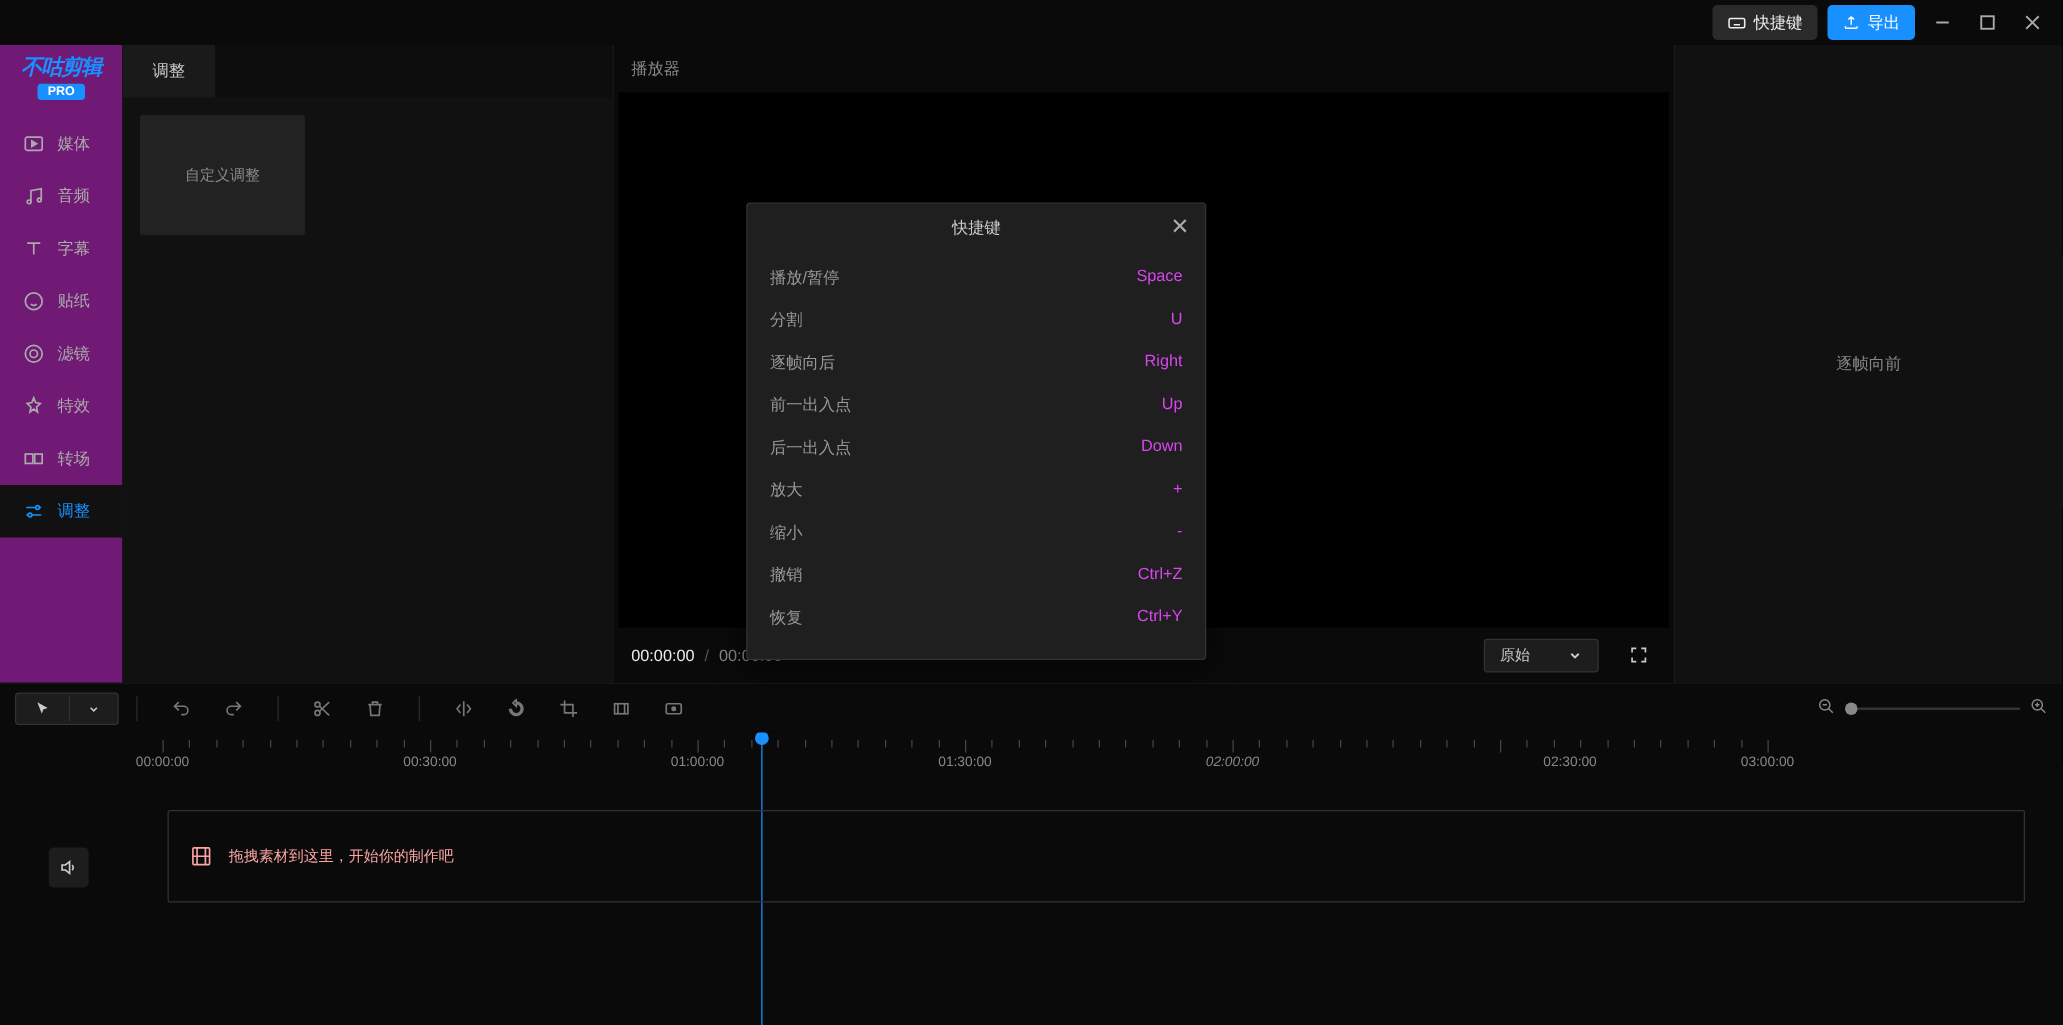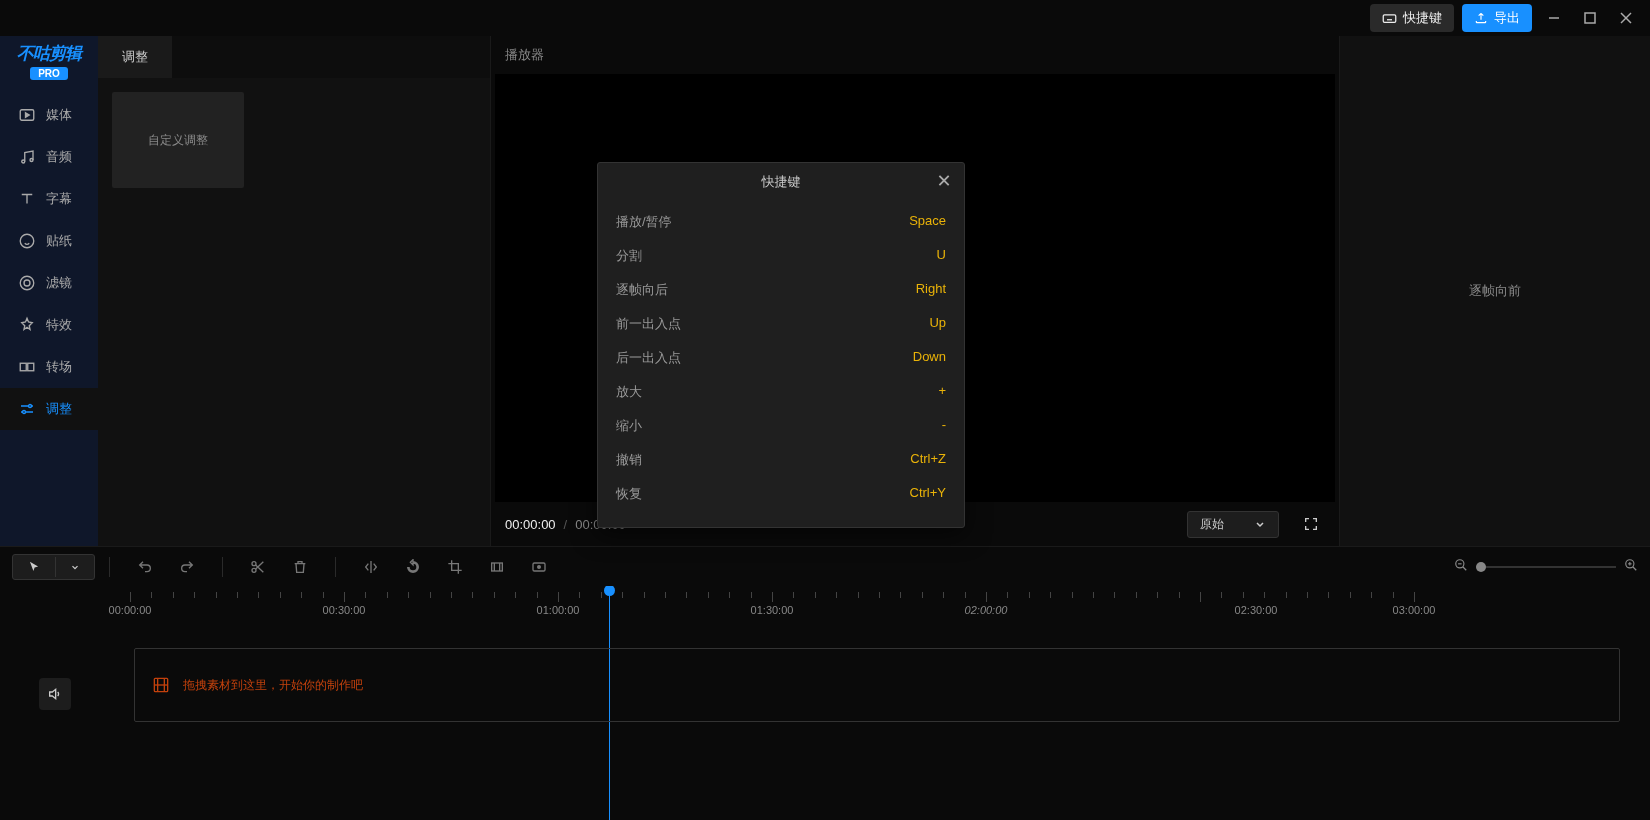--- a/index.html
+++ b/index.html
@@ -8,21 +8,21 @@
 
 .titlebar { height:36px; display:flex; justify-content:flex-end; align-items:center; gap:8px; padding:0 10px; background:#0a0a0a; }
 .tbtn { display:flex; align-items:center; gap:6px; padding:5px 12px; border-radius:4px; font-size:13px; cursor:pointer; }
 .tbtn.dark { background:#2a2a2a; color:#eee; }
 .tbtn.blue { background:#1890ff; color:#fff; }
 .winctl { width:28px; height:28px; display:flex; align-items:center; justify-content:center; color:#aaa; cursor:pointer; }
 .winctl svg { width:14px; height:14px; }
 
 
 .main { display:flex; height:510px; }
-.sidebar { width:98px; background:#0f172a; display:flex; flex-direction:column; align-items:center; padding-top:6px; }
+.sidebar { width:98px; background:#701a75; display:flex; flex-direction:column; align-items:center; padding-top:6px; }
 .logo { font-size:17px; font-weight:bold; color:#1890ff; font-style:italic; letter-spacing:-1px; margin-bottom:2px; }
 .pro { background:#1890ff; color:#fff; font-size:10px; padding:1px 8px; border-radius:3px; margin-bottom:14px; font-weight:bold; }
 .nav { width:100%; }
 .nav-item { display:flex; align-items:center; gap:10px; padding:12px 18px; color:#aaa; cursor:pointer; font-size:13px; }
 .nav-item.active { color:#1890ff; background:#111; }
 .nav-item svg { width:18px; height:18px; flex:none; }
 
 .panel { width:392px; background:#111; }
 .panel-tabs { display:flex; background:#0d0d0d; }
 .panel-tab { padding:12px 24px; background:#1a1a1a; color:#ccc; font-size:13px; cursor:pointer; }
@@ -59,29 +59,29 @@
 .ruler { position:relative; height:34px; margin-left:110px; }
 .tick { position:absolute; top:6px; width:1px; height:6px; background:#444; }
 .tick.major { height:10px; }
 .tlabel { position:absolute; top:18px; font-size:11px; color:#888; transform:translateX(-50%); }
 .playhead { position:absolute; top:0; bottom:0; width:1px; background:#1890ff; left:609px; }
 .playhead::before { content:""; position:absolute; top:-1px; left:-5px; width:11px; height:11px; background:#1890ff; border-radius:50%; }
 .trackarea { position:absolute; left:0; right:0; top:62px; display:flex; }
 .mutecol { width:110px; display:flex; align-items:center; justify-content:center; padding-top:18px;}
 .mutebtn { width:32px; height:32px; background:#1d1d1d; border-radius:4px; display:flex; align-items:center; justify-content:center; color:#ccc; cursor:pointer; }
 .track { flex:1; margin-left:24px; margin-right:30px; }
-.dropzone { height:74px; border:1px solid #333; border-radius:2px; display:flex; align-items:center; gap:12px; padding:0 16px; color:#c2410c; font-size:12px; }
+.dropzone { height:74px; border:1px solid #333; border-radius:2px; display:flex; align-items:center; gap:12px; padding:0 16px; color:#fca5a5; font-size:12px; }
 
 
 .modal { position:absolute; left:597px; top:162px; width:368px; background:#1f1f1f; border:1px solid #333; border-radius:3px; box-shadow:0 6px 24px rgba(0,0,0,.6); z-index:50; }
 .modal-head { position:relative; text-align:center; padding:10px 0; color:#ccc; font-size:13px; }
 .modal-close { position:absolute; right:8px; top:6px; width:24px; height:24px; display:flex; align-items:center; justify-content:center; color:#aaa; cursor:pointer; font-size:18px; }
 .modal-body { padding:4px 18px 16px; }
 .krow { display:flex; justify-content:space-between; padding:8px 0; color:#999; font-size:13px; }
-.krow .k { color:#eab308;margin-left:20px; }
+.krow .k { color:#d946ef;margin-left:20px; }
 </style>
 </head>
 <body>
 
 <div class="titlebar">
   <div class="tbtn dark">
     <svg viewBox="0 0 24 24" width="15" height="15" fill="none" stroke="currentColor" stroke-width="2">
         <rect x="2" y="6" width="20" height="12" rx="2"></rect>
         <path d="M6 10h0M10 10h0M14 10h0M18 10h0M8 14h8"></path>
       </svg>

